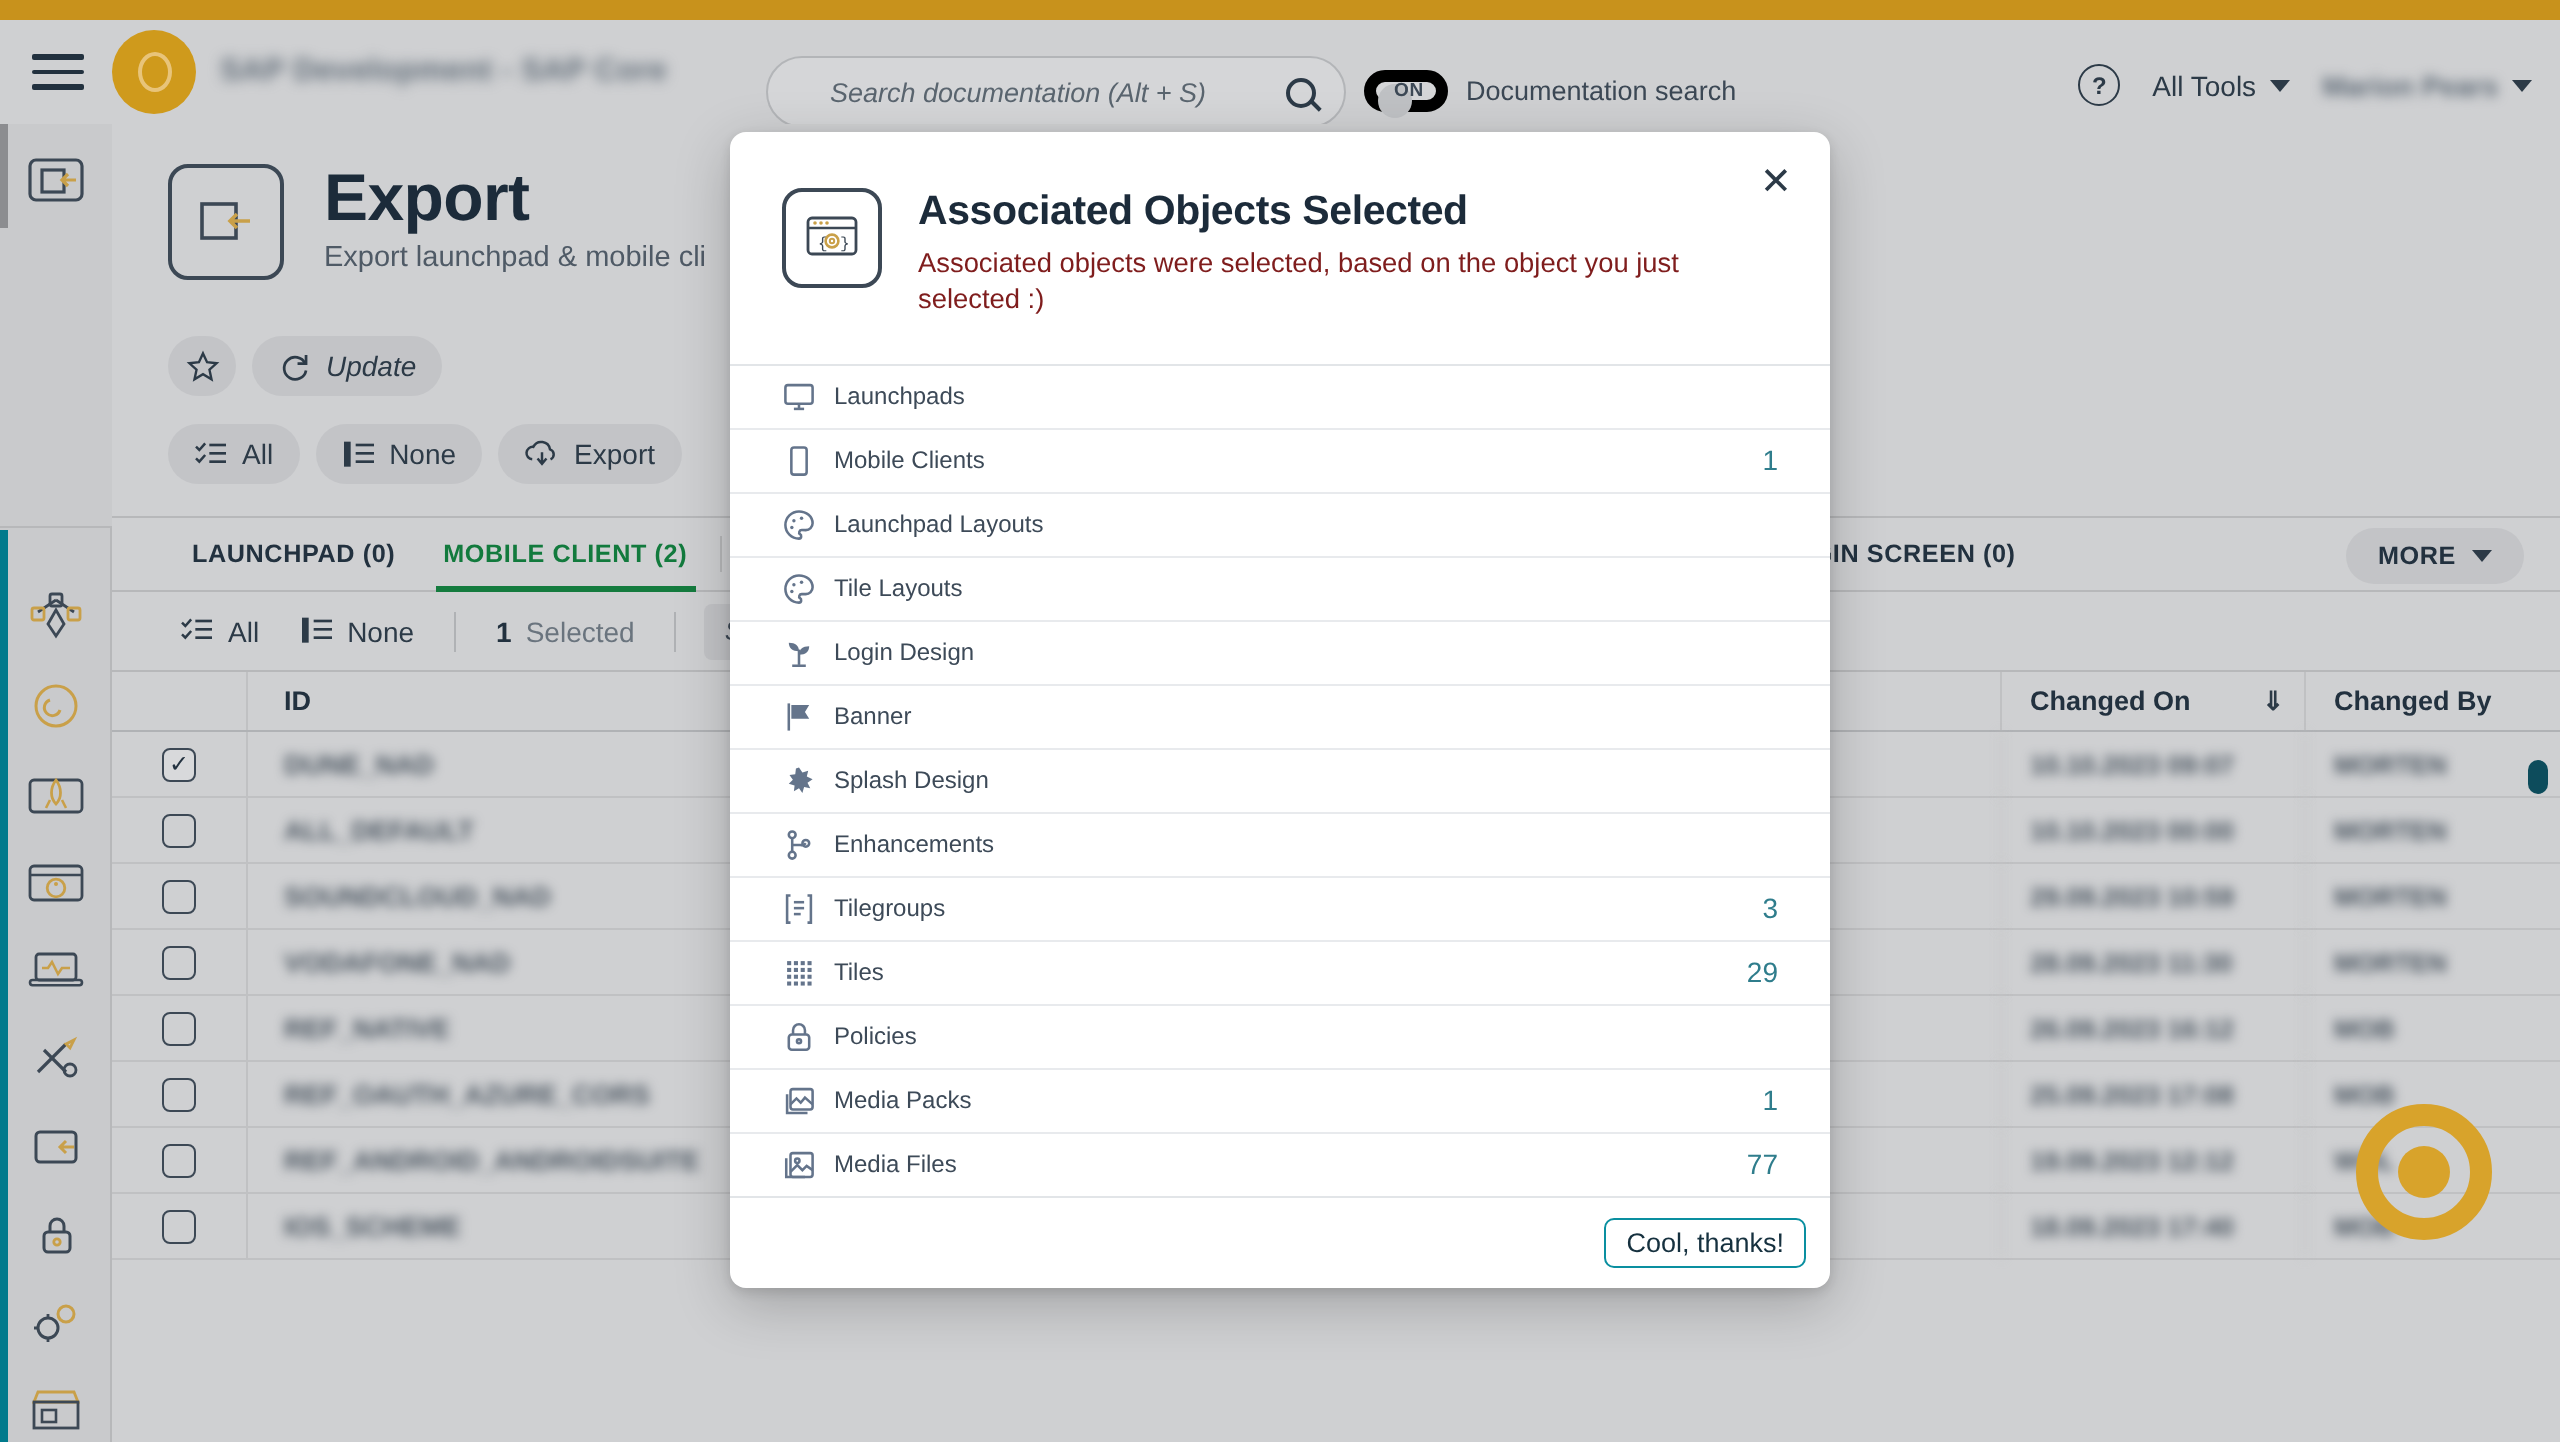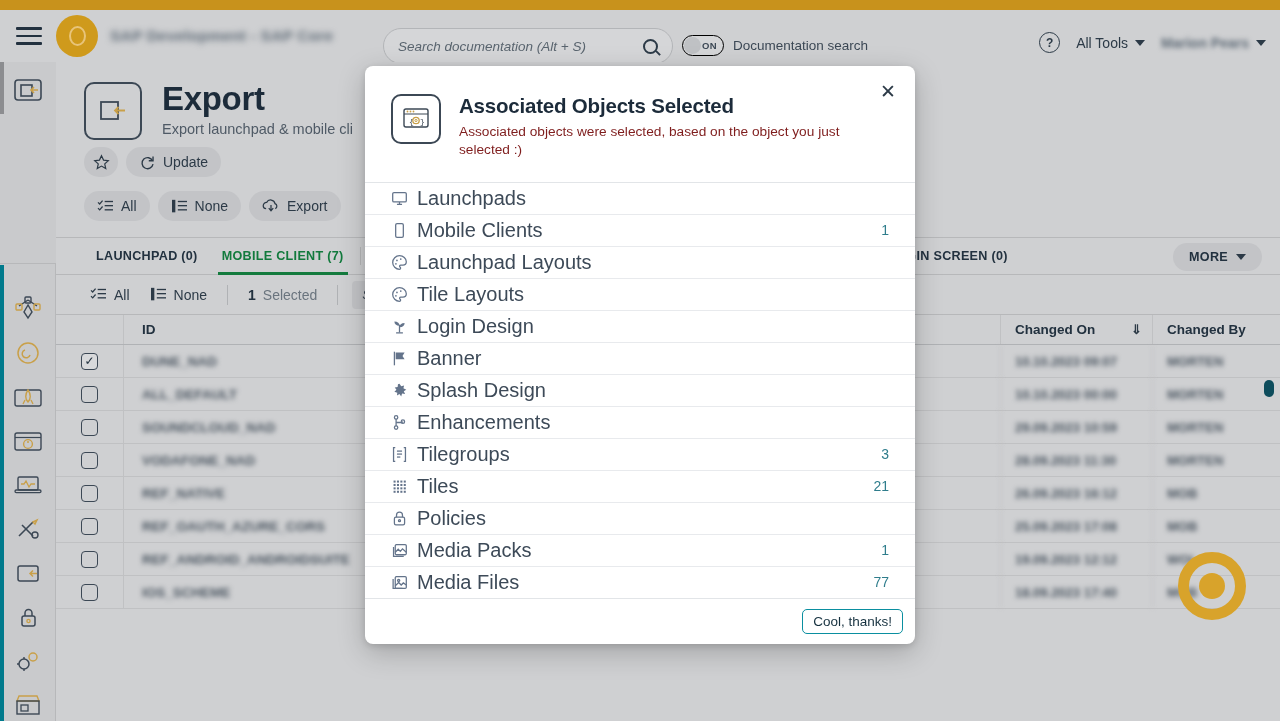--- a/index.html
+++ b/index.html
@@ -31,30 +31,30 @@
     margin-left: 12px; font-size: 15.5px; font-weight: 700; color: #5e6a76;
     filter: blur(3.1px); white-space: nowrap; letter-spacing: .2px;
   }
   .searchbox {
     position: absolute; left: 383px; top: 18px; width: 290px; height: 36px;
     background: #d5d6d8; border: 1px solid #b3b5b8; border-radius: 18px;
     display: flex; align-items: center; padding: 0 14px;
   }
   .searchbox input {
     flex: 1; border: none; outline: none; background: transparent;
-    font-family: "Liberation Sans", sans-serif; font-size: 13.5px; font-style: italic; color: #0369a1;
+    font-family: "Liberation Sans", sans-serif; font-size: 13.5px; font-style: italic; color: #0369a1; margin-left: 17px;
   }
   .searchbox input::placeholder { color: #5a656f; font-style: italic; }
   .search-glass { width: 15px; height: 15px; border: 2px solid #2c3a47; border-radius: 50%; position: relative; flex: none; }
   .search-glass::after { content: ""; position: absolute; width: 2px; height: 6px; background: #2c3a47; right: -3px; bottom: -4px; transform: rotate(-45deg); }
 
   .toggle-wrap { position: absolute; left: 682px; top: 25px; display: flex; align-items: center; gap: 9px; }
   .toggle {
     width: 42px; height: 21px; border-radius: 11px; background: #d5d6d8;
-    border: 1px solid #000000; display: flex; align-items: center; justify-content: flex-end;
+    border: 6px solid #000000; display: flex; align-items: center; justify-content: flex-end;
     position: relative; cursor: pointer;
   }
   .toggle .knob { position: absolute; left: 1px; top: 1px; width: 17px; height: 17px; border-radius: 50%; background: #bfc1c4; }
   .toggle .on-txt { font-size: 9.5px; font-weight: 700; color: #3c4855; margin-right: 6px; letter-spacing: .4px; z-index: 1; }
   .doc-search-label { font-size: 13.5px; color: #3c4855; white-space: nowrap; }
 
   .header-right { position: absolute; right: 14px; top: 22px; display: flex; align-items: center; gap: 16px; }
   .help-icon { width: 21px; height: 21px; border: 1.8px solid #2c3a47; border-radius: 50%; display: flex; align-items: center; justify-content: center; font-size: 12px; font-weight: 700; color: #2c3a47; cursor: pointer; }
   .hdr-link { display: flex; align-items: center; gap: 7px; font-size: 14px; color: #2c3a47; cursor: pointer; white-space: nowrap; }
   .hdr-link.blurred span.txt { filter: blur(2.9px); font-weight: 700; color: #5e6a76; }
@@ -71,21 +71,21 @@
   
   .content { position: absolute; left: 56px; top: 62px; width: 1224px; height: 659px; background: #cfd0d2; }
   .page-head { padding: 20px 0 0 28px; display: flex; align-items: flex-start; gap: 20px; }
   .page-icon {
     width: 58px; height: 58px; border: 2px solid #3c4855; border-radius: 10px;
     display: flex; align-items: center; justify-content: center; flex: none; background: transparent;
   }
   .page-title { font-size: 33px; font-weight: 700; color: #1c2b3a; line-height: 1.05; letter-spacing: -.3px; }
   .page-sub { font-size: 14.5px; color: #4f5a66; margin-top: 4px; text-align: center; }
 
-  .btn-row { display: flex; gap: 8px; margin: 7px 0 0 28px; }
+  .btn-row { display: flex; gap: 8px; margin: 28px 0 0 28px; font-style: italic; }
   .pill {
     height: 30px; padding: 0 13px; border-radius: 15px; background: #c3c4c7;
     display: flex; align-items: center; gap: 7px; font-size: 14px; color: #2c3a47;
     cursor: pointer; border: none; font-family: "Liberation Sans", sans-serif; white-space: nowrap;
   }
   .pill.icon-only { width: 34px; padding: 0; justify-content: center; }
   .btn-row2 { display: flex; gap: 8px; margin: 14px 0 0 28px; }
 
   .tabs {
     margin-top: 16px; border-top: 1px solid #b7b8ba; border-bottom: 1px solid #b7b8ba;
@@ -160,21 +160,21 @@
   .modal-title { font-size: 20.5px; font-weight: 700; color: #1c2b3a; letter-spacing: -.2px; }
   .modal-desc { font-size: 13.7px; color: #7f1d1d; margin-top: 5px; line-height: 1.35; max-width: 400px; }
 
   .obj-list { border-top: 1px solid #e2e5e8; }
   .obj-row {
     display: flex; align-items: center; height: 32px; padding: 0 26px;
     border-bottom: 1px solid #e8eaed; cursor: pointer;
   }
   .obj-row:last-child { border-bottom: 1px solid #e2e5e8; }
   .obj-ico { width: 26px; flex: none; display: flex; align-items: center; color: #64748b; }
-  .obj-label { font-size: 20px; color: #3d4a58; }
+  .obj-label { font-size: 12px; color: #3d4a58; }
   .obj-count { margin-left: auto; font-size: 14px; color: #2f7d8c; }
 
   .modal-foot { height: 45px; display: flex; align-items: center; justify-content: flex-end; padding-right: 12px; }
   .ok-btn {
     height: 25px; padding: 0 10px; border: 1.8px solid #0a8fa0; border-radius: 5px;
     background: #fff; color: #16313f; font-size: 13.5px; cursor: pointer;
     font-family: "Liberation Sans", sans-serif; display: flex; align-items: center;
   }
 </style>
 </head>
@@ -365,21 +365,21 @@
         <svg width="18" height="16" viewBox="0 0 20 18">
           <path d="M4.5 12 a3.5 3.5 0 0 1 .6-7 a5 5 0 0 1 9.4 1.4 a3 3 0 0 1 .3 5.6" fill="none" stroke="#2c3a47" stroke-width="1.4"></path>
           <path d="M10 8 v6 M7.5 11.5 L10 14.5 L12.5 11.5" fill="none" stroke="#2c3a47" stroke-width="1.4"></path>
         </svg>
         <span>Export</span>
       </div>
     </div>
 
     <div class="tabs">
       <div class="tab">LAUNCHPAD (0)</div>
-      <div class="tab active">MOBILE CLIENT (7)</div>
+      <div class="tab active">MOBILE CLIENT (2)</div>
       <div class="tab-sep"></div>
       <div class="tab">LA</div>
       <div class="tab" style="margin-left:430px">(0)</div>
       <div class="tab">LOGIN SCREEN (0)</div>
       <div class="more-btn">
         <span>MORE</span>
         <span class="caret"></span>
       </div>
     </div>
 
@@ -646,21 +646,21 @@
               <rect x="7" y="11" width="2.4" height="2.4" fill="#64748b" stroke="none"></rect>
               <rect x="11" y="11" width="2.4" height="2.4" fill="#64748b" stroke="none"></rect>
               <rect x="15" y="11" width="2.4" height="2.4" fill="#64748b" stroke="none"></rect>
               <rect x="3" y="15" width="2.4" height="2.4" fill="#64748b" stroke="none"></rect>
               <rect x="7" y="15" width="2.4" height="2.4" fill="#64748b" stroke="none"></rect>
               <rect x="11" y="15" width="2.4" height="2.4" fill="#64748b" stroke="none"></rect>
               <rect x="15" y="15" width="2.4" height="2.4" fill="#64748b" stroke="none"></rect>
             </svg>
           </span>
           <span class="obj-label">Tiles</span>
-          <span class="obj-count">21</span>
+          <span class="obj-count">29</span>
         </div>
         <div class="obj-row">
           <span class="obj-ico">
             <svg width="17" height="17" viewBox="0 0 20 20" stroke="#64748b" fill="none" stroke-width="1.5">
               <rect x="4" y="8.5" width="12" height="9" rx="1.8"></rect>
               <path d="M6.5 8.5 V6 a3.5 3.5 0 0 1 7 0 V8.5"></path>
               <circle cx="10" cy="12.5" r="1.2"></circle>
             </svg>
           </span>
           <span class="obj-label">Policies</span>

